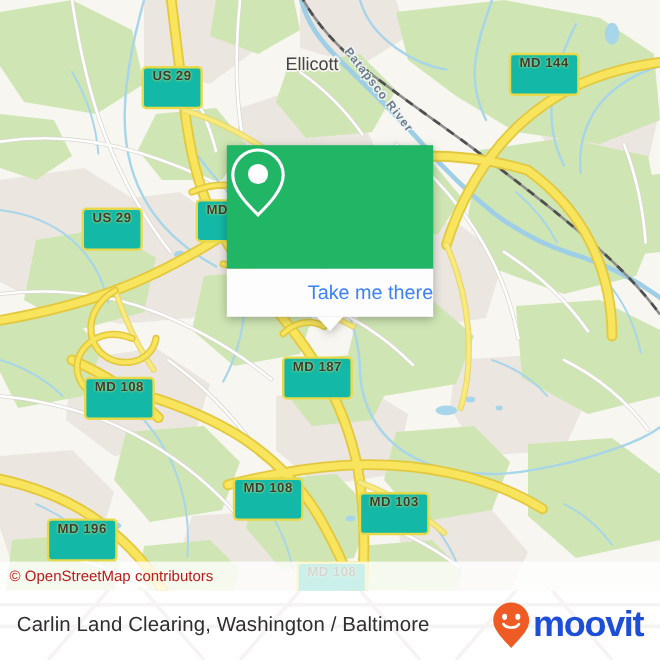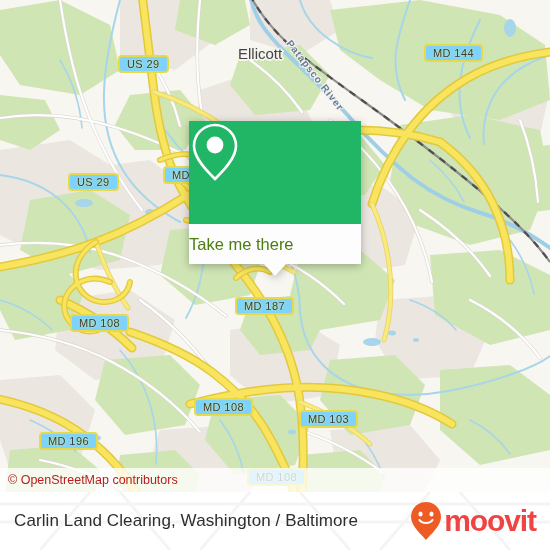--- a/index.html
+++ b/index.html
@@ -10,28 +10,28 @@
   }
   #app{position:relative;width:550px;height:550px;overflow:hidden;background:#fff;}
 
   
   #map{position:absolute;left:0;top:0;width:550px;height:492px;overflow:hidden;background:#f6f5f0;}
   #map svg{position:absolute;left:0;top:0;}
 
   
   .shield{
     position:absolute;
-    background:#7dd3fc;
+    background:#14b8a6;
     border:2px solid #e8d94a;
     border-radius:4px;
     color:#3b3b3b;
     font-size:11px;
-    font-weight:normal;
+    font-weight:bold;
     letter-spacing:.4px;
-    padding:1px 7px 0 7px;
+    padding:1px 7px 18px 7px;
     line-height:13px;
     white-space:nowrap;
     box-sizing:border-box;
     text-shadow:0 0 2px #fdf35f;
   }
 
   
   .place{
     position:absolute;
     color:#444;
@@ -72,22 +72,22 @@
   #popup{
     position:absolute;left:189px;top:121px;width:172px;
     filter:drop-shadow(0 2px 4px rgba(0,0,0,.28));
   }
   #popup-head{
     height:103px;background:#21b566;
     display:flex;align-items:center;justify-content:center;
   }
   #popup-action{
     height:40px;background:#fdfdfd;
-    display:flex;align-items:center;justify-content:flex-start;
-    color:#4d7c0f;font-size:16.5px;
+    display:flex;align-items:center;justify-content:flex-end;
+    color:#3b82f6;font-size:16.5px;
   }
   #popup-tail{
     position:absolute;left:50%;top:143px;margin-left:-11px;
     width:0;height:0;
     border-left:11px solid transparent;
     border-right:11px solid transparent;
     border-top:12px solid #fdfdfd;
   }
 
   
@@ -100,21 +100,21 @@
   }
   #footer-ghost{
     position:absolute;left:0;top:0;width:550px;height:58px;opacity:.5;
   }
   #footer-title{
     position:relative;
     color:#2e2e2e;font-size:17px;letter-spacing:.1px;white-space:nowrap;
   }
   #brand{position:relative;display:flex;align-items:center;}
   #brand-name{
-    color:#ef4444;font-size:30px;font-weight:bold;letter-spacing:-1.1px;
+    color:#1d4ed8;font-size:30px;font-weight:bold;letter-spacing:-1.1px;
     margin-left:2px;line-height:30px;
   }
 </style>
 </head>
 <body>
 
 <div id="app">
 
   <div id="map">
 

